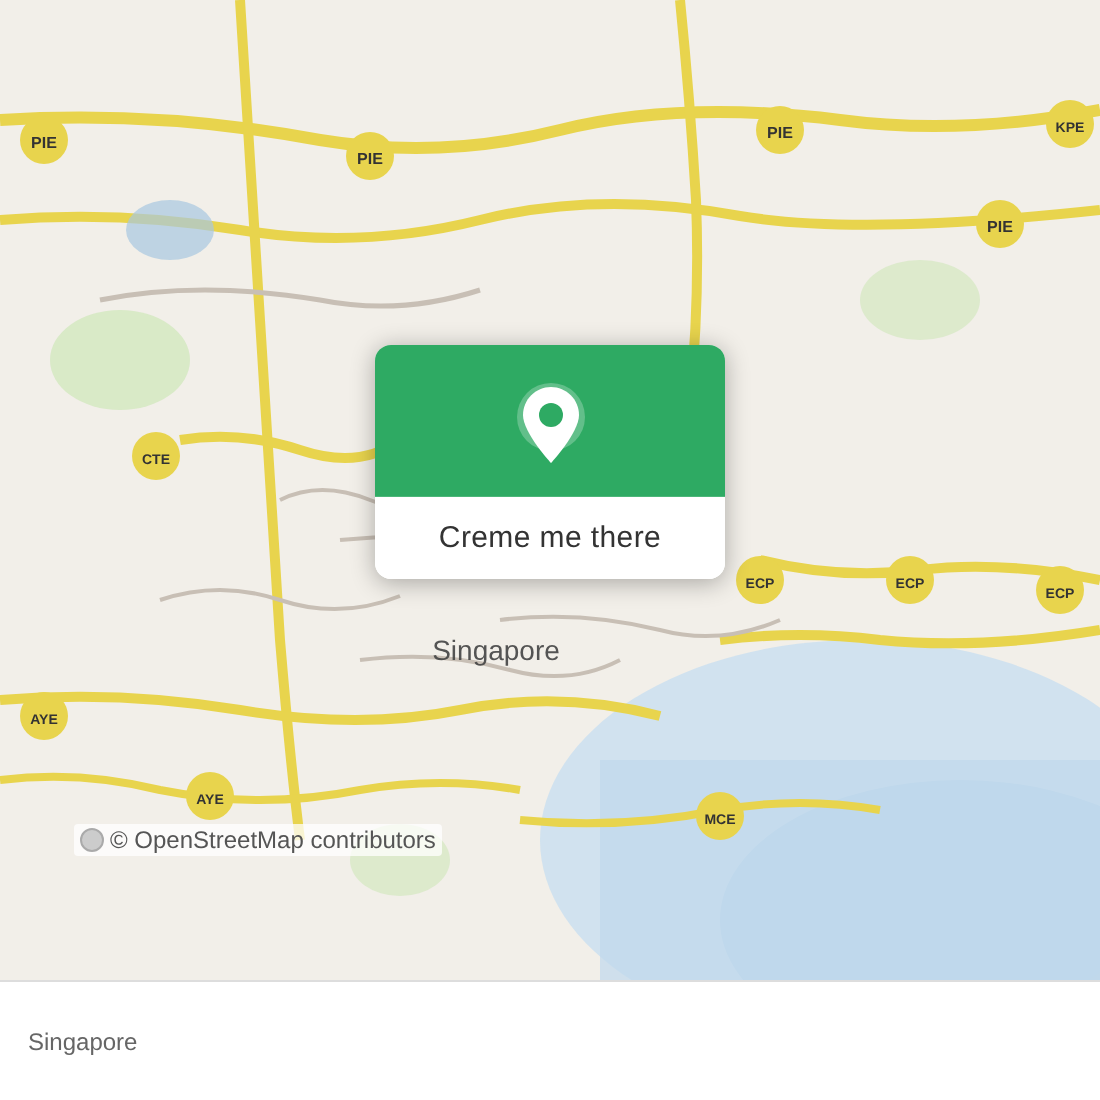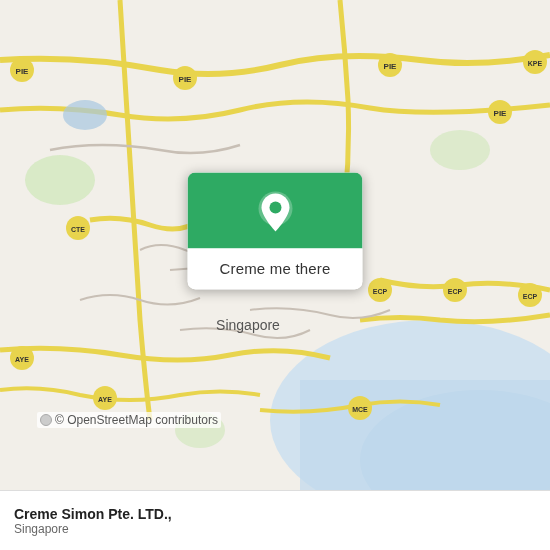--- a/index.html
+++ b/index.html
@@ -246,18 +246,17 @@
 
     <div id="attribution">
       <span class="osm-icon"></span>
       <span>© OpenStreetMap contributors</span>
     </div>
 
   </div>
 
   <div id="bottom-bar">
     <div id="place-info">
-      <span id="place-name">Creme Simon Pte. LTD.,</span>
       <span id="place-location">Singapore</span>
     </div>
   </div>
 
 </div>
 
 </body></html>

